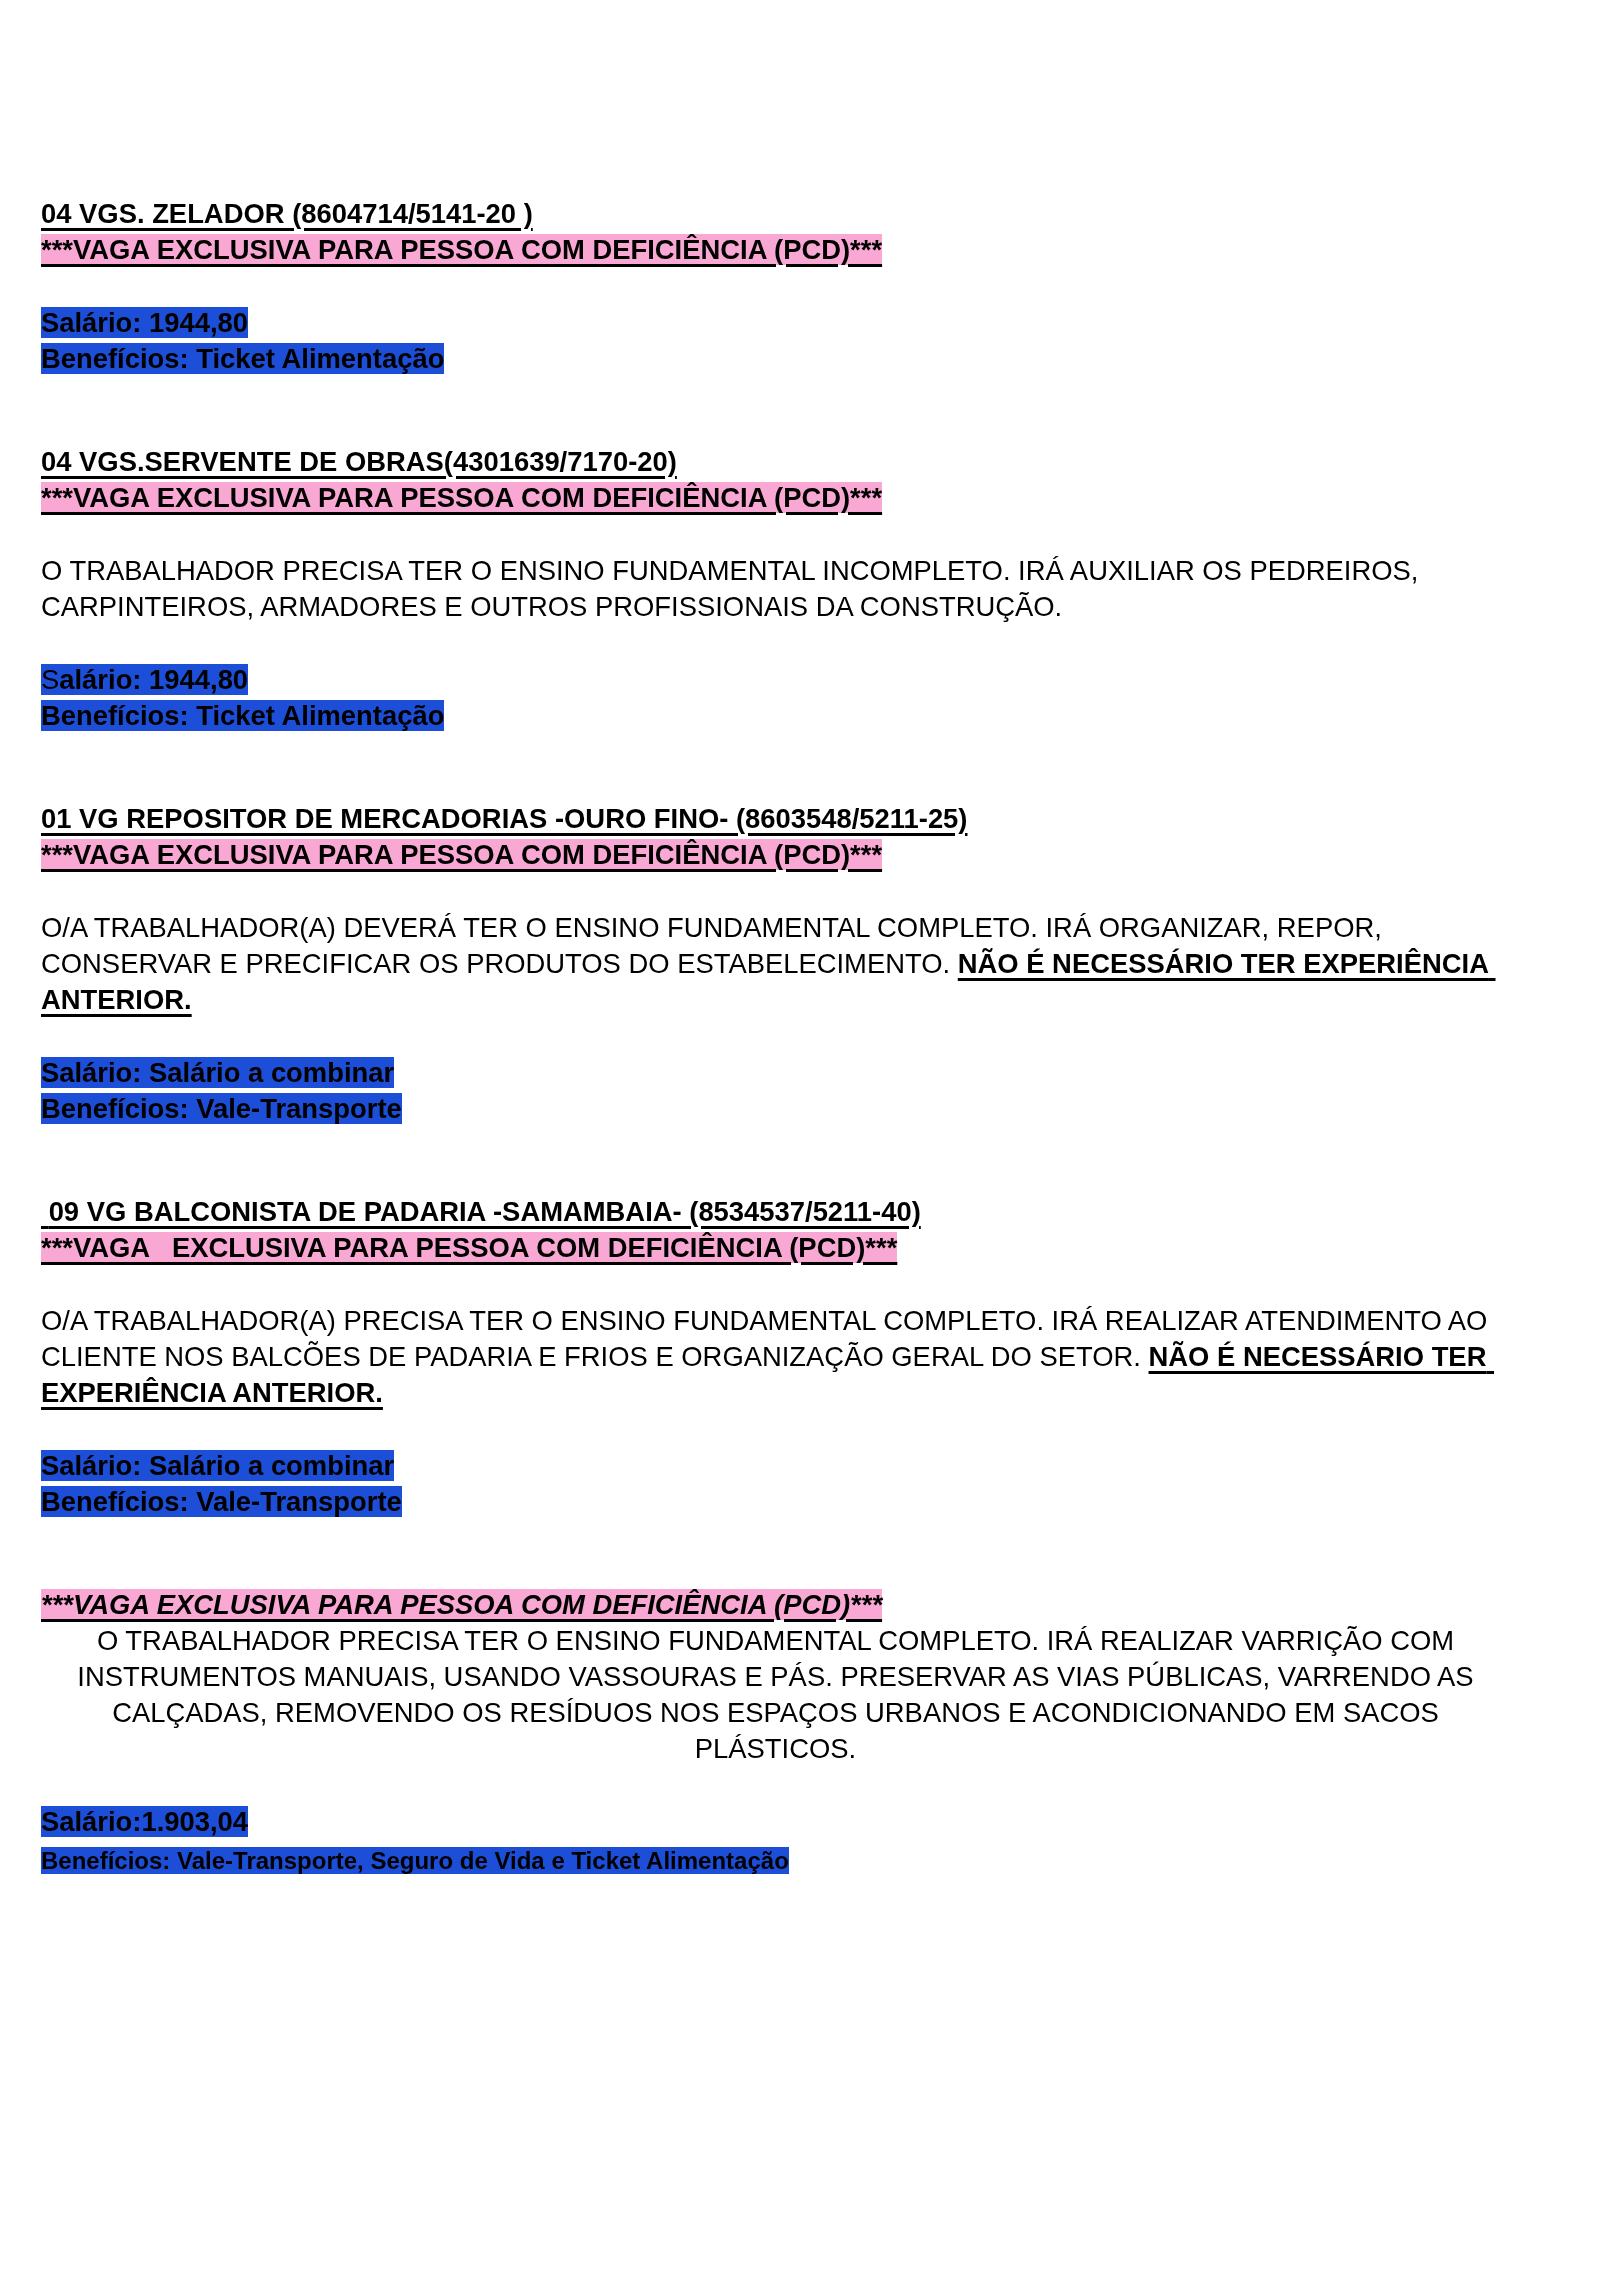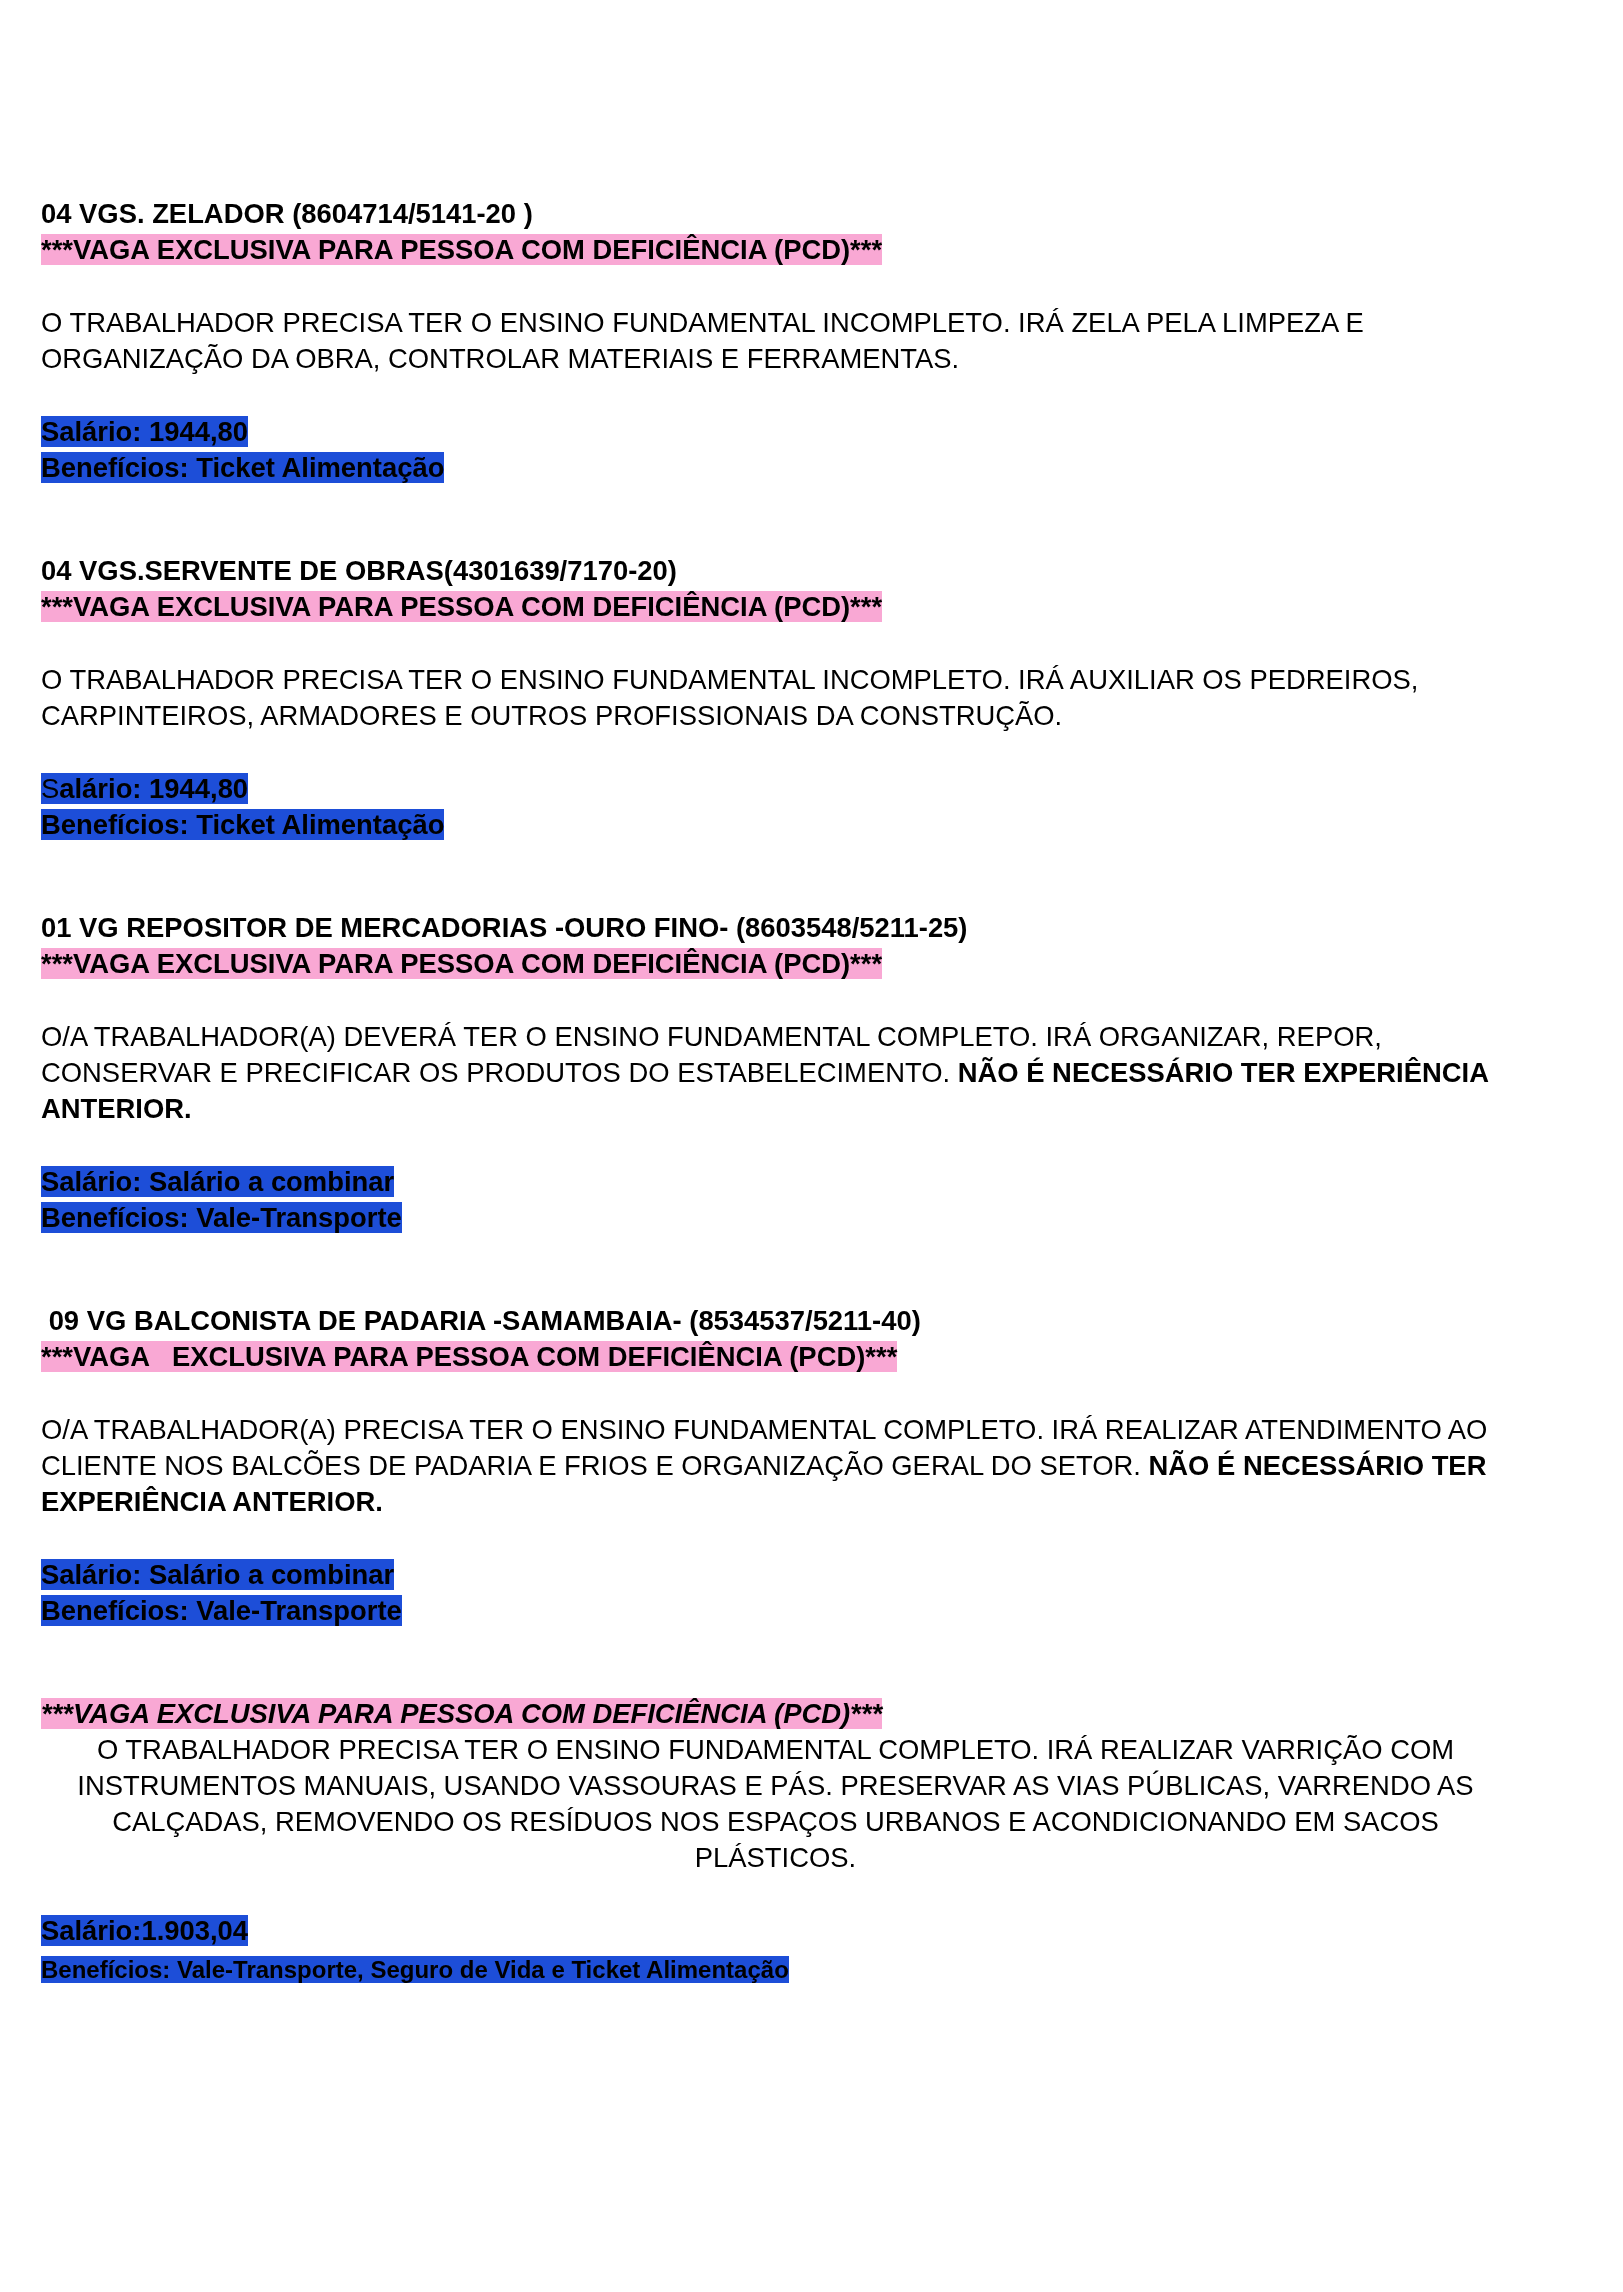--- a/index.html
+++ b/index.html
@@ -13,36 +13,35 @@
     font-family:"Liberation Sans", sans-serif;
     font-size:27.4px;
     line-height:36px;
     color:#000000;
     overflow:hidden;
   }
   .listing{margin:0 0 67px 0;}
   .line{white-space:pre-wrap;}
   .b{font-weight:bold;}
   .i{font-style:italic;}
-  .u{text-decoration-thickness:2.9px;text-underline-offset:4.9px;text-align:right;}
+  .u{text-decoration:underline;text-decoration-thickness:2.9px;text-underline-offset:4.9px;text-align:right;}
   .hl-blue{background:#f9a8d4;}
   .hl-purple{background:#1d4ed8;}
   .desc{margin:37px 0 0 0;white-space:pre-wrap;}
   .tight .desc{margin-top:0;text-align:center;}
   .salblock{margin-top:37px;}
   .big{font-size:24px;line-height:41px;}
 </style>
 </head>
 <body>
 
 <div class="page">
     <section class="listing">
       <div class="line"><span class="b u">04 VGS. ZELADOR (8604714/5141-20 )</span></div>
       <div class="line"><span class="b u hl-blue">***VAGA EXCLUSIVA PARA PESSOA COM DEFICIÊNCIA (PCD)***</span></div>
-      <p class="desc"><span>O TRABALHADOR PRECISA TER O ENSINO FUNDAMENTAL INCOMPLETO. IRÁ ZELA PELA LIMPEZA E ORGANIZAÇÃO DA OBRA, CONTROLAR MATERIAIS E FERRAMENTAS.</span></p>
       <div class="salblock">
         <div class="line"><span class="hl-purple"><span class="b">Salário: 1944,80</span></span></div>
         <div class="line"><span class="b hl-purple">Benefícios: Ticket Alimentação</span></div>
       </div>
     </section>
     <section class="listing">
       <div class="line"><span class="b u">04 VGS.SERVENTE DE OBRAS(4301639/7170-20)</span></div>
       <div class="line"><span class="b u hl-blue">***VAGA EXCLUSIVA PARA PESSOA COM DEFICIÊNCIA (PCD)***</span></div>
       <p class="desc"><span>O TRABALHADOR PRECISA TER O ENSINO FUNDAMENTAL INCOMPLETO. IRÁ AUXILIAR OS PEDREIROS, CARPINTEIROS, ARMADORES E OUTROS PROFISSIONAIS DA CONSTRUÇÃO.</span></p>
       <div class="salblock">

